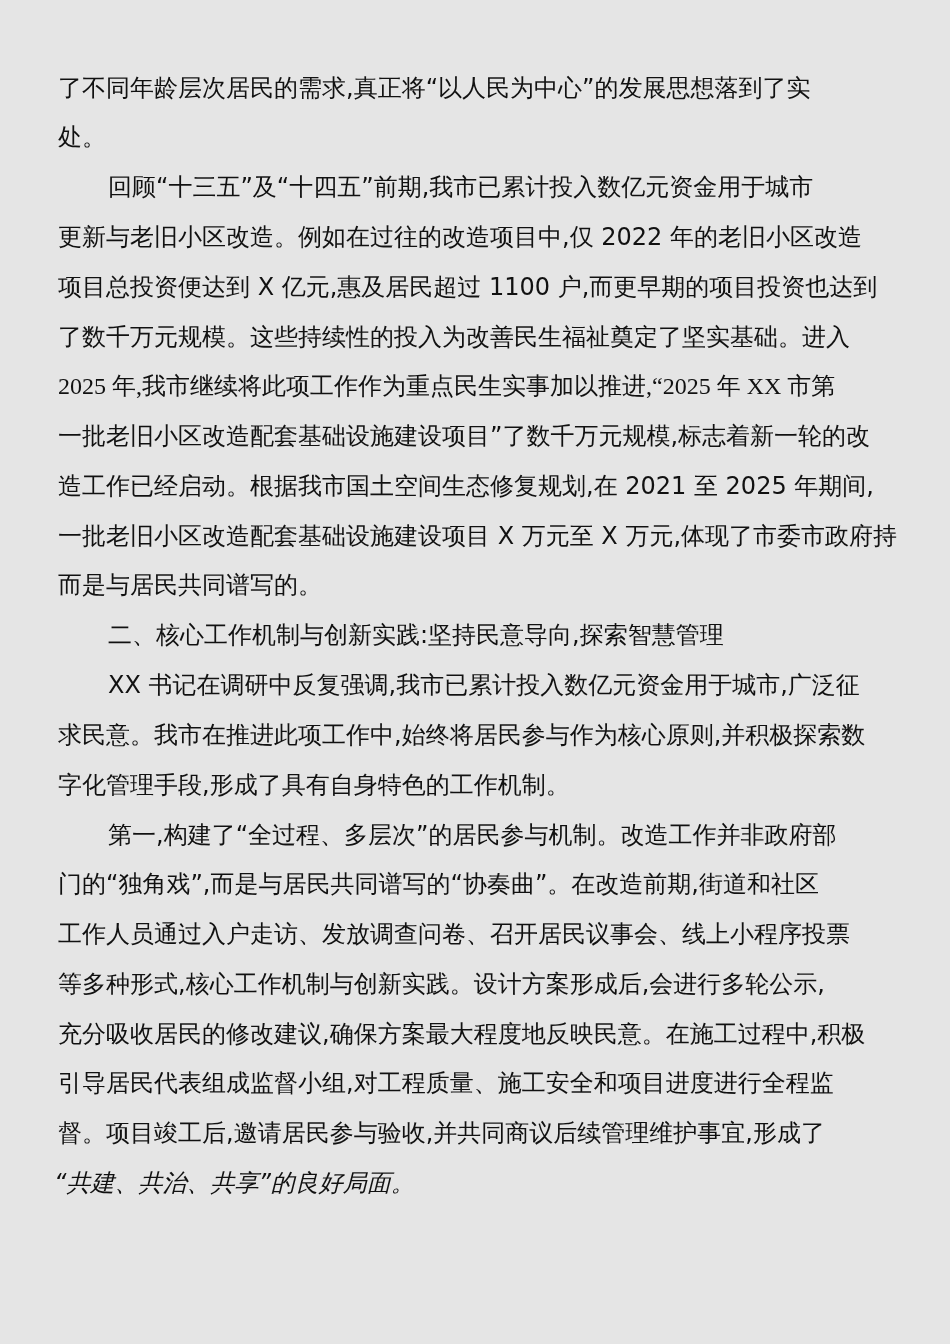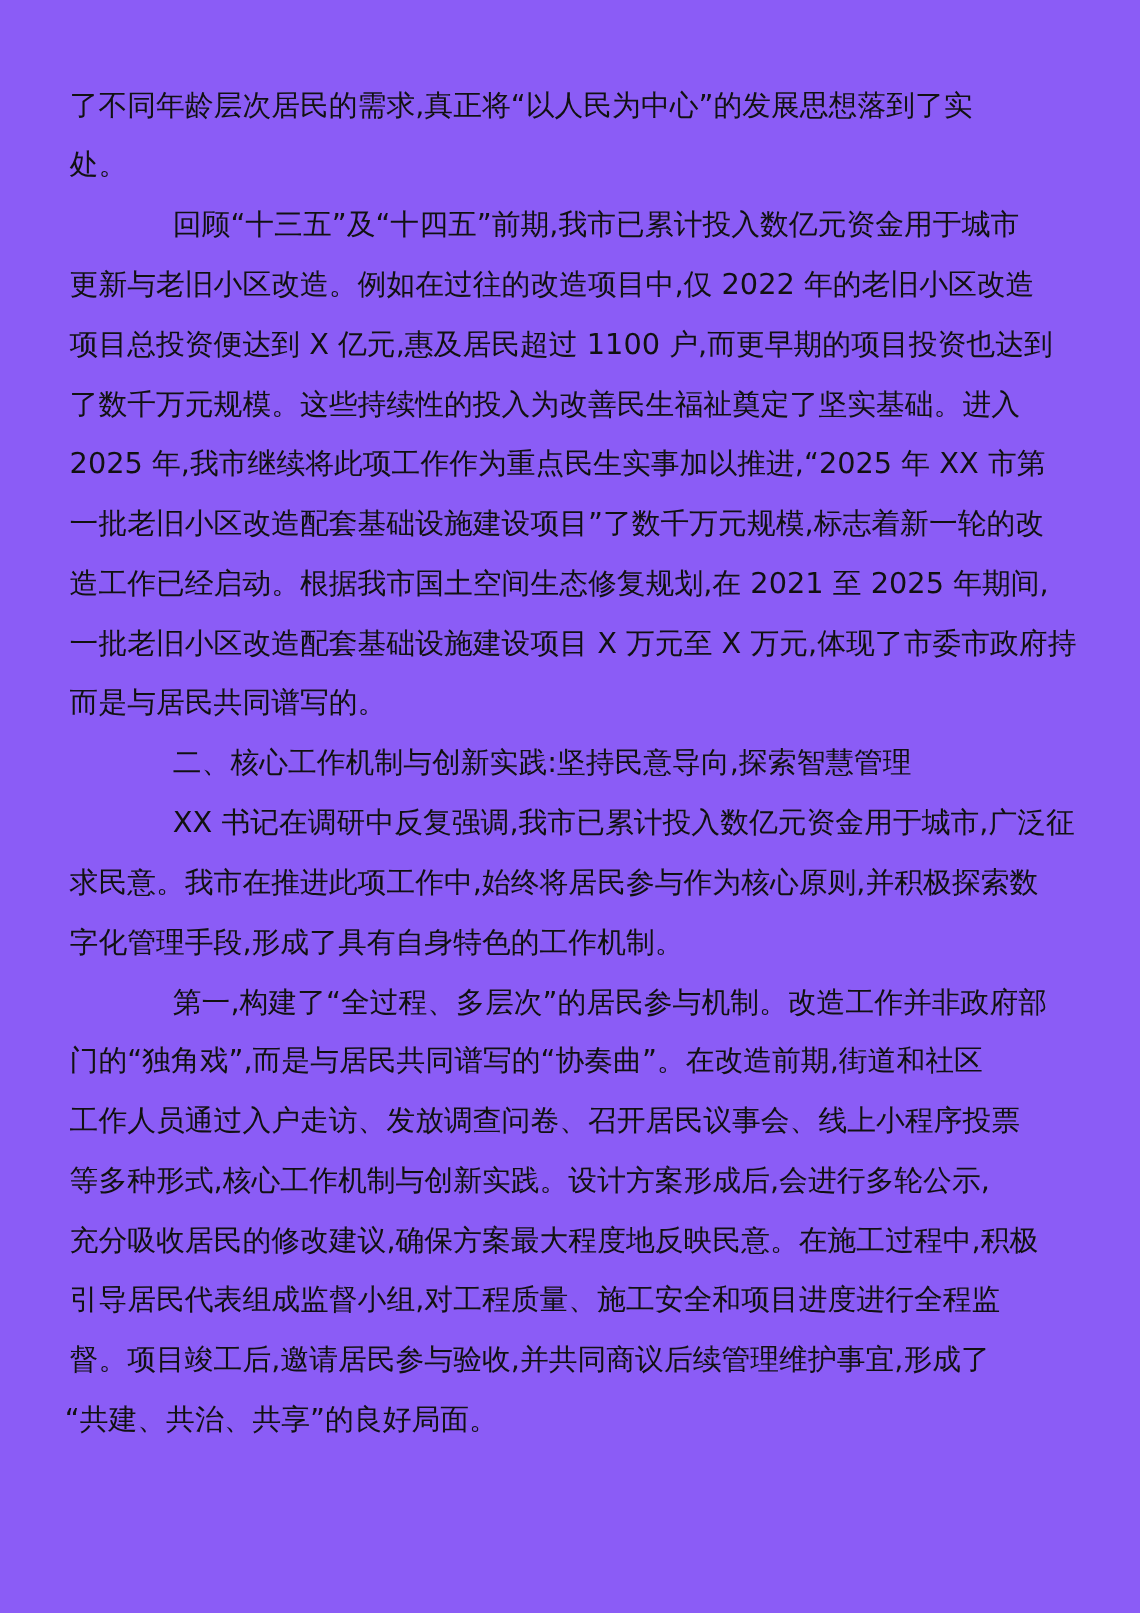--- a/index.html
+++ b/index.html
@@ -14,50 +14,50 @@
     overflow: hidden;
     font-family: "DejaVu Sans", "Liberation Sans", sans-serif;
     color: #111111;
   }
   .page {
     position: absolute;
     left: 0;
     top: 0;
     width: 950px;
     height: 1344px;
-    background: #8b5cf6;
+    background: #e5e5e5;
   }
   .line {
     position: absolute;
     left: 58px;
     height: 50px;
     line-height: 50px;
     font-size: 24px;
     white-space: nowrap;
     letter-spacing: 0px;
   }
-  .indent { left: 108px; margin-left: 36px; }
-  .quote-lead { left: 54px; }
+  .indent { left: 108px; }
+  .quote-lead { left: 54px; font-style: italic; }
 </style>
 </head>
 <body>
 
 <div class="page">
 
   <div>
     <div class="line" style="top:63px;">了不同年龄层次居民的需求,真正将“以人民为中心”的发展思想落到了实</div>
     <div class="line" style="top:112px;">处。</div>
   </div>
 
   <div>
     <div class="line indent" style="top:162px;">回顾“十三五”及“十四五”前期,我市已累计投入数亿元资金用于城市</div>
     <div class="line" style="top:212px;">更新与老旧小区改造。例如在过往的改造项目中,仅 2022 年的老旧小区改造</div>
     <div class="line" style="top:262px;">项目总投资便达到 X 亿元,惠及居民超过 1100 户,而更早期的项目投资也达到</div>
     <div class="line" style="top:312px;">了数千万元规模。这些持续性的投入为改善民生福祉奠定了坚实基础。进入</div>
-    <div class="line" style="top:361px;">2025 年,我市继续将此项工作作为重点民生实事加以推进,“2025 年 XX 市第</div>
+    <div class="line" style="top:361px;font-family:Liberation Serif, serif;">2025 年,我市继续将此项工作作为重点民生实事加以推进,“2025 年 XX 市第</div>
     <div class="line" style="top:411px;">一批老旧小区改造配套基础设施建设项目”了数千万元规模,标志着新一轮的改</div>
     <div class="line" style="top:461px;">造工作已经启动。根据我市国土空间生态修复规划,在 2021 至 2025 年期间,</div>
     <div class="line" style="top:511px;">一批老旧小区改造配套基础设施建设项目 X 万元至 X 万元,体现了市委市政府持</div>
     <div class="line" style="top:560px;">而是与居民共同谱写的。</div>
   </div>
 
   <div>
     <div class="line indent" style="top:610px;">二、核心工作机制与创新实践:坚持民意导向,探索智慧管理</div>
   </div>
 

